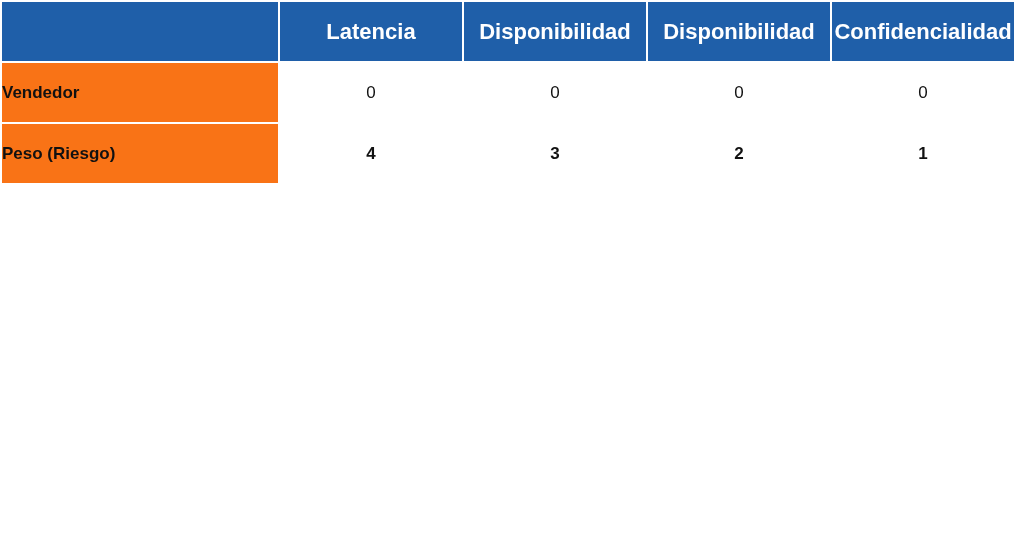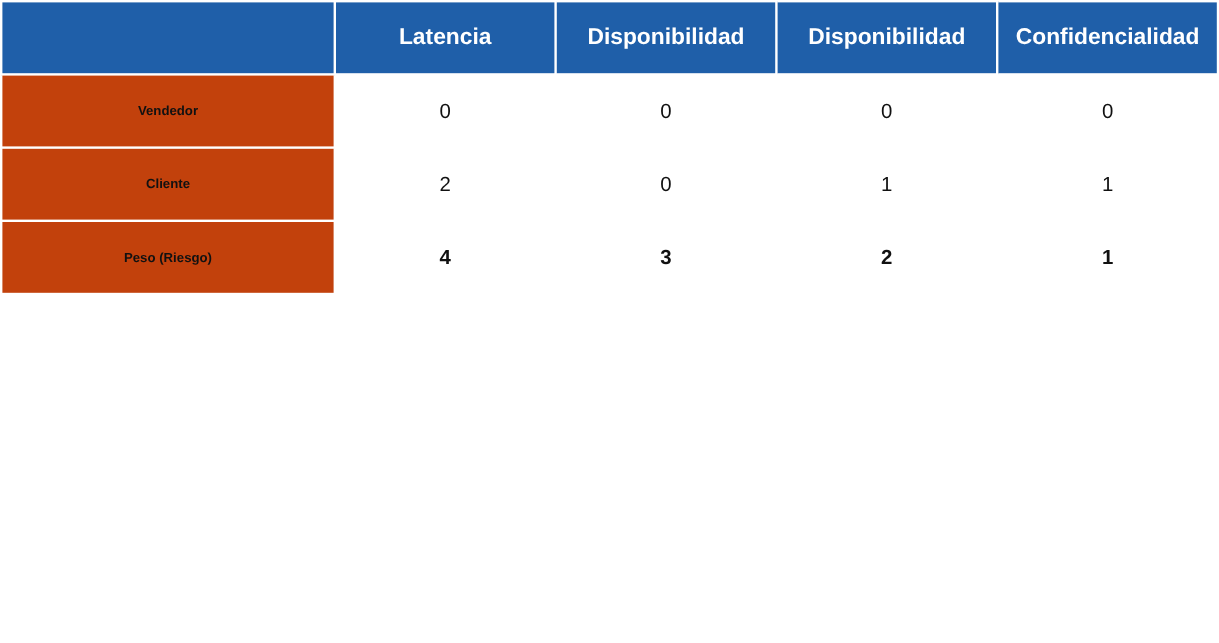--- a/index.html
+++ b/index.html
@@ -29,34 +29,34 @@
   table.matrix th, table.matrix td {
     border: 2px solid #ffffff;
     padding: 0;
     height: 59px;
     vertical-align: middle;
   }
   thead th {
     background: #1F5FA9;
     color: #ffffff;
     font-weight: bold;
-    font-size: 19px;
+    font-size: 22px;
     text-align: center;
     height: 58px;
     margin-top: 20px;
   }
   thead th.corner {
     background: #1F5FA9;
   }
   td.rowlabel {
-    background: #c2410c;
+    background: #f97316;
     color: #111111;
     font-weight: bold;
-    font-size: 11px;
-    text-align: center;
+    font-size: 17px;
+    text-align: left;
     padding-left: 14px;
     border-left: 2px solid #ffffff;
   }
   td.value {
     background: #ffffff;
     color: #111111;
     font-size: 17px;
     text-align: center;
     border-color: #7a7a7a;
     border-width: 1px;
@@ -93,27 +93,20 @@
     </thead>
     <tbody>
       <tr>
         <td class="rowlabel">Vendedor</td>
         <td class="value">0</td>
         <td class="value">0</td>
         <td class="value">0</td>
         <td class="value">0</td>
       </tr>
       <tr>
-        <td class="rowlabel">Cliente</td>
-        <td class="value">2</td>
-        <td class="value">0</td>
-        <td class="value">1</td>
-        <td class="value">1</td>
-      </tr>
-      <tr>
         <td class="rowlabel">Peso (Riesgo)</td>
         <td class="value bold">4</td>
         <td class="value bold">3</td>
         <td class="value bold">2</td>
         <td class="value bold">1</td>
       </tr>
     </tbody>
   </table>
 </div>
 

